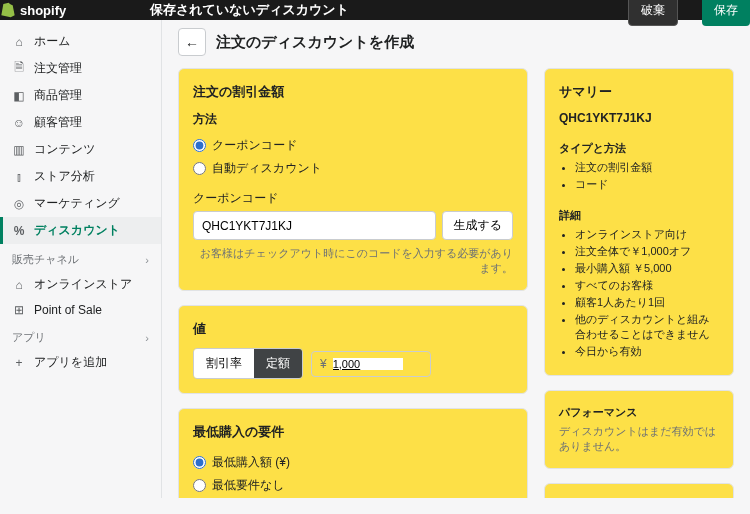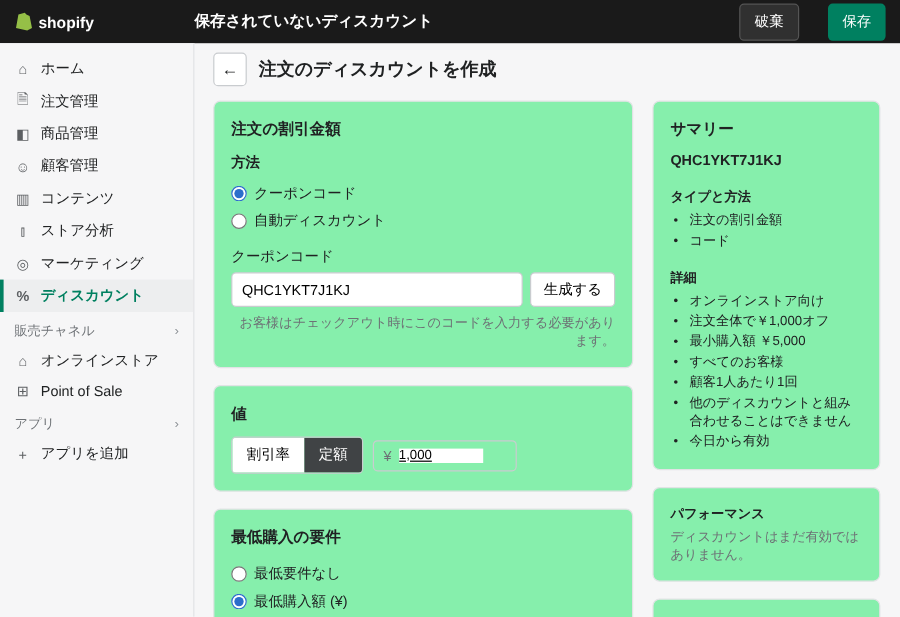--- a/index.html
+++ b/index.html
@@ -1,38 +1,38 @@
 <!DOCTYPE html>
 <html><head>
 <meta charset="utf-8">
 <style>
 * { box-sizing: border-box; margin: 0; padding: 0; }
 body { font-family: -apple-system, "Segoe UI", sans-serif; font-size: 12px; color: #202223; background: #f6f6f7; width: 750px; height: 514px; overflow: hidden; }
-.topbar { height: 36px; background: #1a1a1a; display: flex; align-items: center; padding: 0 12px; color: #fff; }
+.topbar { height: 20px; background: #1a1a1a; display: flex; align-items: center; padding: 0 0; color: #fff; }
 .logo { display: flex; align-items: center; gap: 4px; font-weight: 600; font-size: 13px; width: 150px; }
 .logo svg { width: 16px; height: 16px; fill: #95bf47; }
 .topbar-title { font-weight: 600; font-size: 13px; flex: 1; }
 .topbar-actions { display: flex; gap: 24px; }
 .btn { border: none; border-radius: 4px; padding: 6px 12px; font-size: 12px; cursor: pointer; }
 .btn-dark { background: #303030; color: #fff; border: 1px solid #555; }
 .btn-green { background: #008060; color: #fff; }
 .layout { display: flex; height: calc(100% - 36px); }
 .sidebar { width: 162px; background: #f6f6f7; border-right: 1px solid #e1e3e5; padding-top: 8px; overflow-y: auto; }
 .nav-item { display: flex; align-items: center; gap: 8px; padding: 5px 12px; font-size: 12px; color: #202223; cursor: pointer; }
 .nav-item.active { background: #edeeef; color: #008060; font-weight: 600; border-left: 3px solid #008060; padding-left: 9px; }
 .nav-item .icon { width: 14px; height: 14px; display: inline-flex; align-items: center; justify-content: center; color: #5c5f62; }
 .nav-section { padding: 8px 12px 4px; font-size: 11px; color: #6d7175; display: flex; justify-content: space-between; align-items: center; }
 .main { flex: 1; overflow-y: auto; padding: 8px 16px 20px; }
 .page-header { display: flex; align-items: center; gap: 10px; margin-bottom: 12px; }
 .back-btn { width: 28px; height: 28px; border: 1px solid #c9cccf; border-radius: 4px; background: #fff; display: flex; align-items: center; justify-content: center; cursor: pointer; font-size: 14px; }
 .page-title { font-size: 15px; font-weight: 600; }
 .columns { display: flex; gap: 16px; align-items: flex-start; }
 .col-main { flex: 1; display: flex; flex-direction: column; gap: 14px; }
 .col-side { width: 190px; display: flex; flex-direction: column; gap: 14px; }
-.card { background: #86efac; border: 1px solid #e1e3e5; border-radius: 6px; padding: 14px; }
+.card { background: #fde047; border: 1px solid #e1e3e5; border-radius: 6px; padding: 14px; }
 .card-h { display: flex; justify-content: space-between; align-items: center; margin-bottom: 10px; }
 .card-h h3 { font-size: 13px; font-weight: 600; }
 .card-h .sub { color: #6d7175; font-size: 11px; }
 .label { font-size: 12px; font-weight: 600; margin-bottom: 6px; }
 .radio-row { display: flex; align-items: center; gap: 6px; padding: 3px 0; font-size: 12px; }
 .radio-row input { accent-color: #2c6ecb; }
 .field-label { font-size: 12px; margin: 10px 0 4px; }
 .input-row { display: flex; gap: 6px; }
 .text-input { flex: 1; border: 1px solid #c9cccf; border-radius: 4px; padding: 5px 8px; font-size: 12px; }
 .btn-outline { background: #fff; border: 1px solid #c9cccf; border-radius: 4px; padding: 5px 10px; font-size: 12px; cursor: pointer; }
@@ -171,26 +171,26 @@
               <input value="1,000" style="">
             </div>
           </div>
         </div>
 
         <div class="card">
           <div class="card-h">
               <h3>最低購入の要件</h3>
             </div>
           <label class="radio-row">
+              <input type="radio" checked="" style="">
+              <span>最低購入額 (¥)</span>
+            </label>
+          <label class="radio-row">
               <input type="radio" style="">
               <span>最低要件なし</span>
-            </label>
-          <label class="radio-row">
-              <input type="radio" checked="" style="">
-              <span>最低購入額 (¥)</span>
             </label>
 
         </div>
 
       </div>
 
       <div class="col-side">
         <div class="card">
           <div class="summary-title">サマリー</div>
           <div class="summary-code">QHC1YKT7J1KJ</div>

